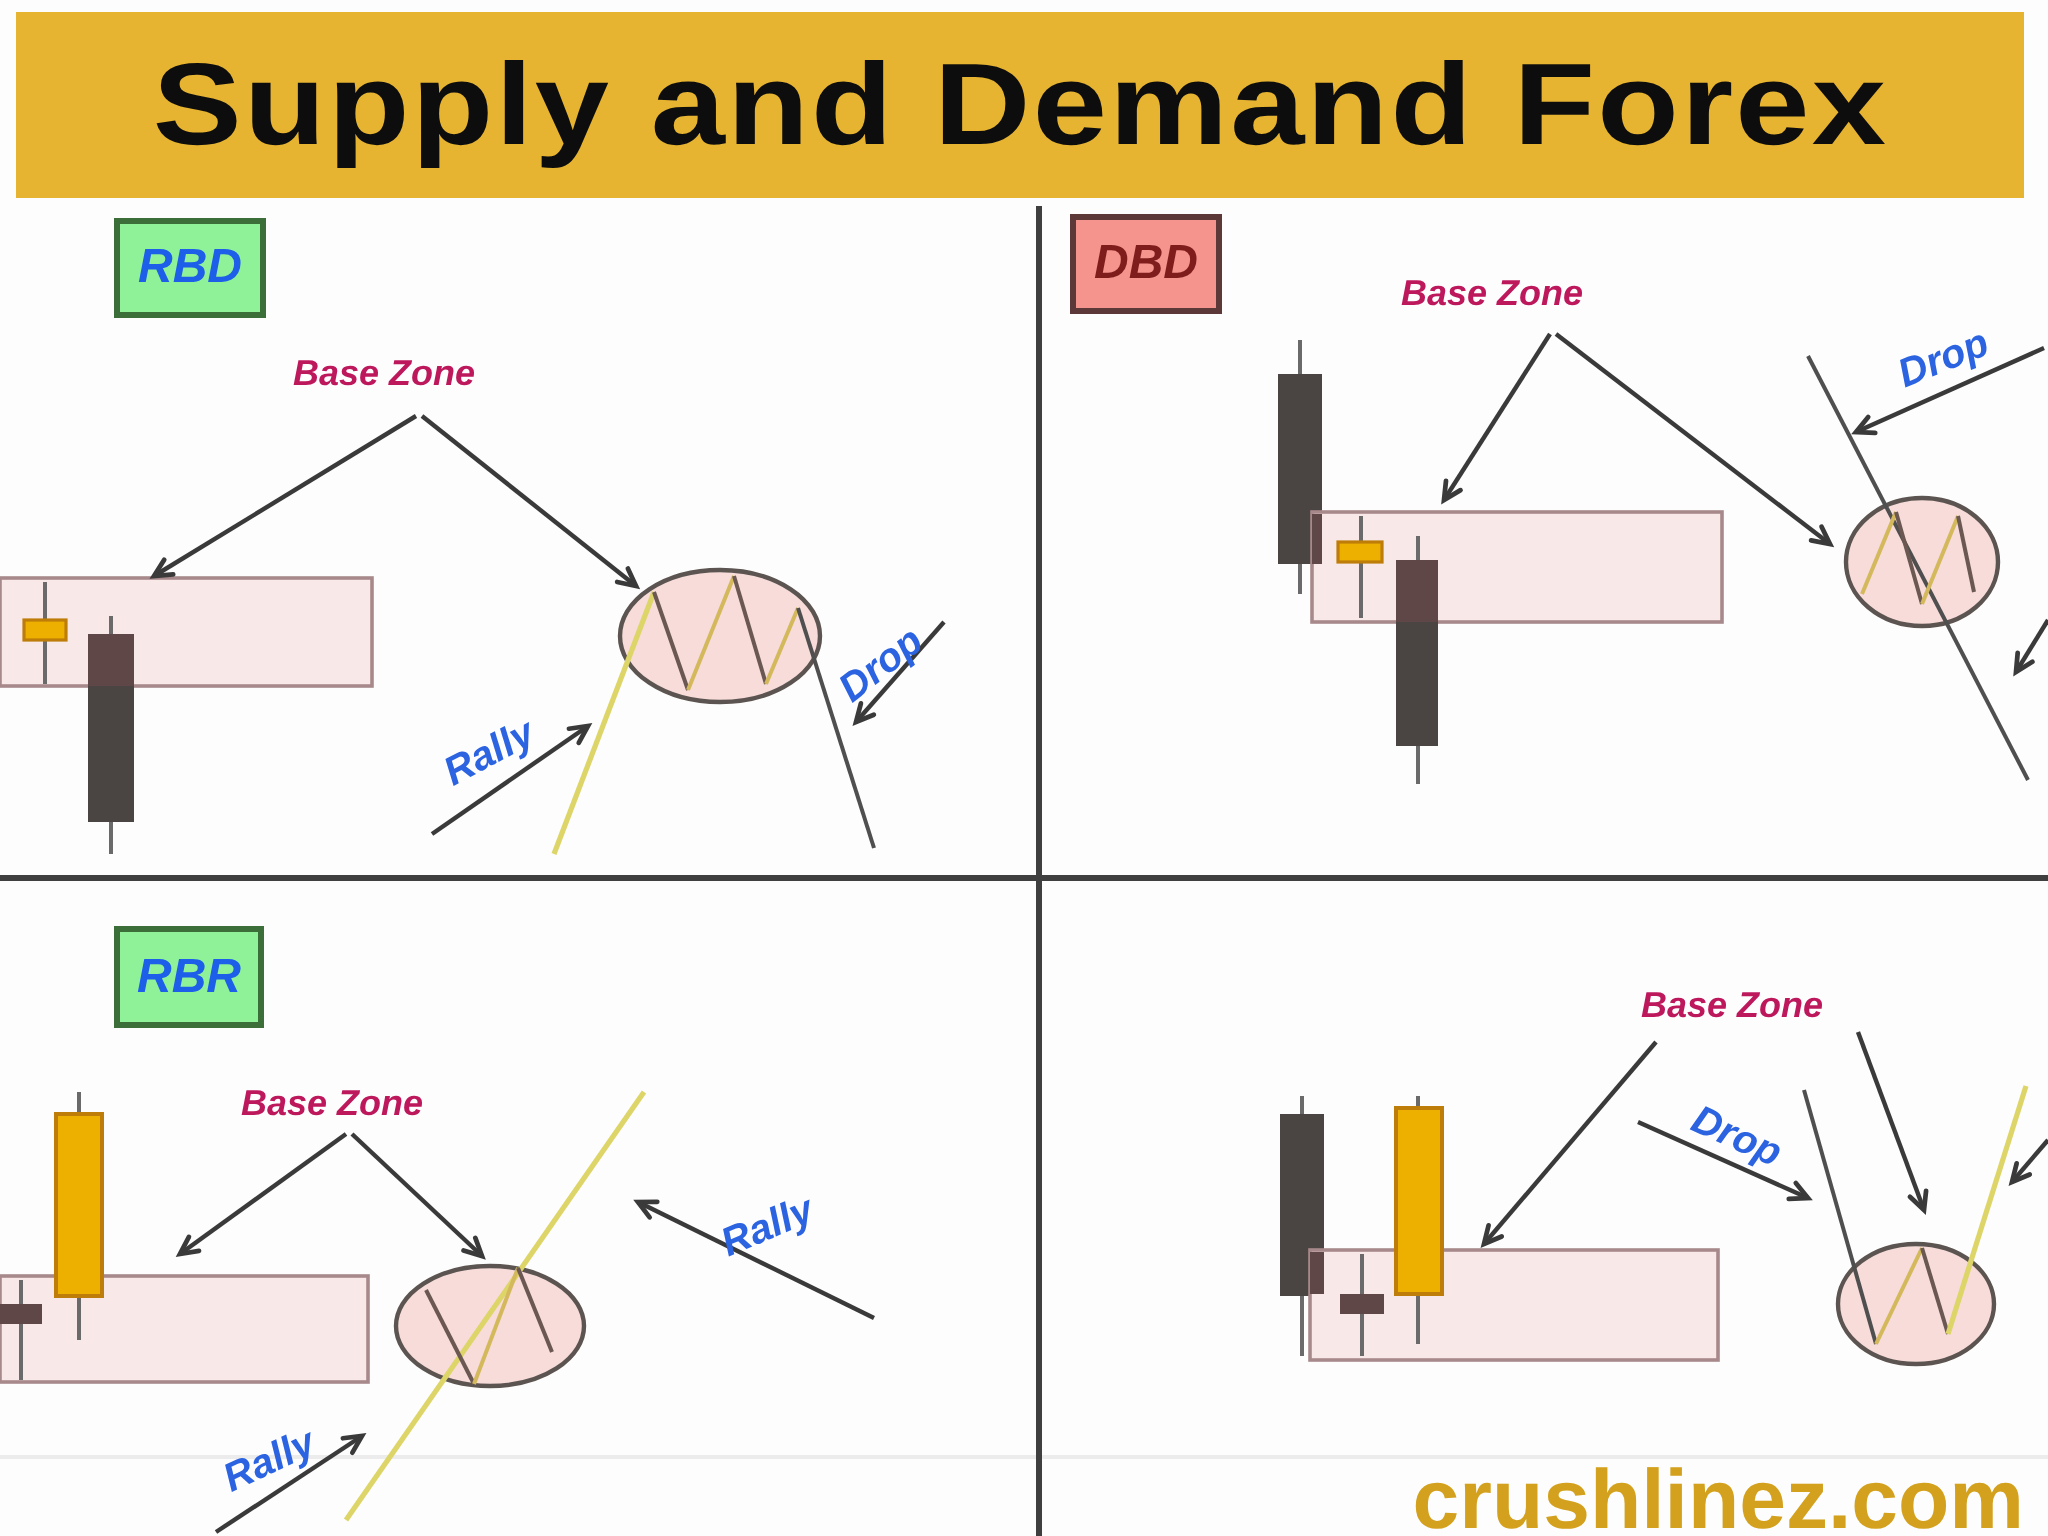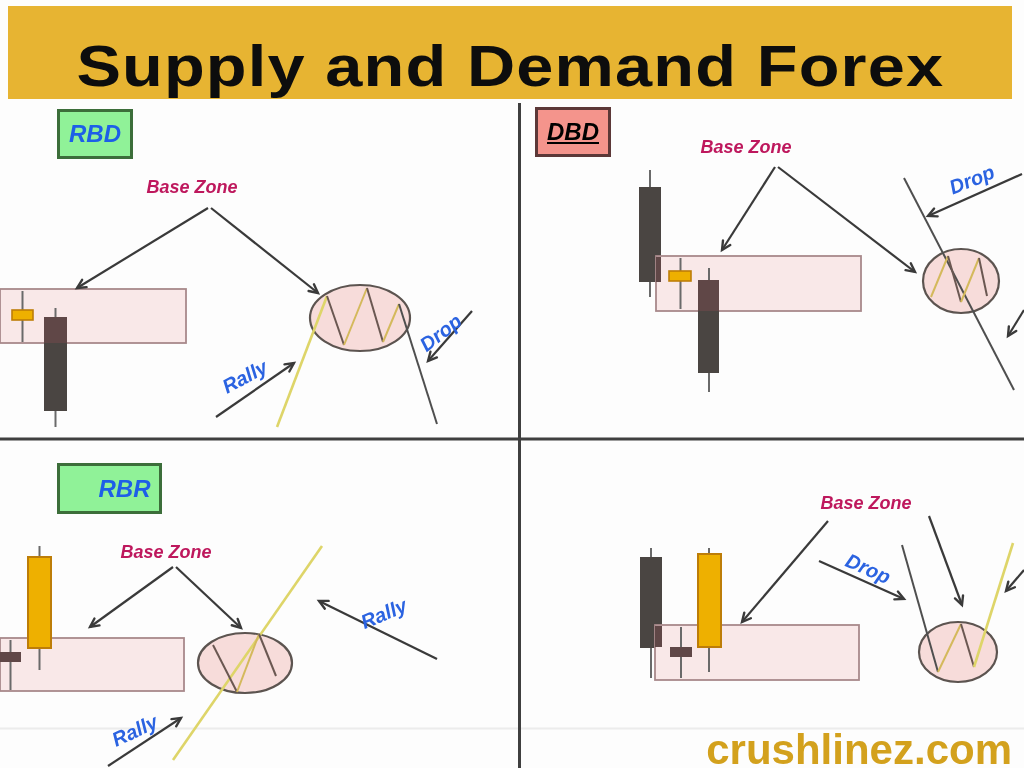--- a/index.html
+++ b/index.html
@@ -2,29 +2,29 @@
 <html><head>
 <meta charset="utf-8">
 <style>
   html,body{margin:0;padding:0;background:#fff;}
   .stage{position:relative;width:1024px;height:768px;background:#fdfdfd;overflow:hidden;
          font-family:"Liberation Sans",sans-serif;}
   svg{position:absolute;left:0;top:0;z-index:1;}
 
   
   .banner{position:absolute;left:8px;top:6px;width:1004px;height:93px;background:#e7b432;
-          z-index:3;display:flex;align-items:flex-end;justify-content:center;}
+          z-index:3;display:flex;align-items:center;justify-content:center;}
   .banner h1{margin:0;font-size:58px;font-weight:900;color:#0d0d0d;letter-spacing:1px;
              white-space:nowrap;transform:scaleX(1.15);}
 
   
   .tag{position:absolute;z-index:2;display:flex;align-items:center;justify-content:center;
        font-weight:bold;font-style:italic;font-size:24px;}
   .tag.green{background:#90f298;border:3px solid #3c6e3a;color:#1d5fe8;}
-  .tag.salmon{background:#f4948c;border:3px solid #5c3838;color:#000000;text-decoration:underline;}
+  .tag.salmon{background:#f4948c;border:3px solid #5c3838;color:#7f1d1d;}
 
   
   .lbl{position:absolute;z-index:2;white-space:nowrap;font-weight:bold;font-style:italic;
        transform:translate(-50%,-50%);}
   .basezone{font-size:18px;color:#be185d;}
   .blue{font-size:20px;color:#2b63e1;}
 
   .watermark{position:absolute;z-index:3;left:660px;top:726px;width:352px;text-align:right;
              font-size:42px;font-weight:bold;color:#d3a11d;letter-spacing:0px;}
 
@@ -145,21 +145,21 @@
   <div class="banner">
     <h1>Supply and Demand Forex</h1>
   </div>
 
   <div class="tag green" style="left:57px;top:109px;width:70px;height:44px;">
     <span>RBD</span>
   </div>
   <div class="tag salmon" style="left:535px;top:107px;width:70px;height:44px;">
     <span>DBD</span>
   </div>
-  <div class="tag green" style="left:57px;top:463px;width:69px;height:45px;padding-left:30px;">
+  <div class="tag green" style="left:57px;top:463px;width:69px;height:45px;">
     <span>RBR</span>
   </div>
 
   <div class="lbl basezone" style="left:192px;top:187px;">Base Zone</div>
   <div class="lbl basezone" style="left:746px;top:147px;">Base Zone</div>
   <div class="lbl basezone" style="left:166px;top:552px;">Base Zone</div>
   <div class="lbl basezone" style="left:866px;top:503px;">Base Zone</div>
 
   <div class="lbl blue" style="left:245px;top:377px;transform:translate(-50%,-50%) rotate(-28deg);">Rally</div>
   <div class="lbl blue" style="left:441px;top:333px;transform:translate(-50%,-50%) rotate(-38deg);">Drop</div>

